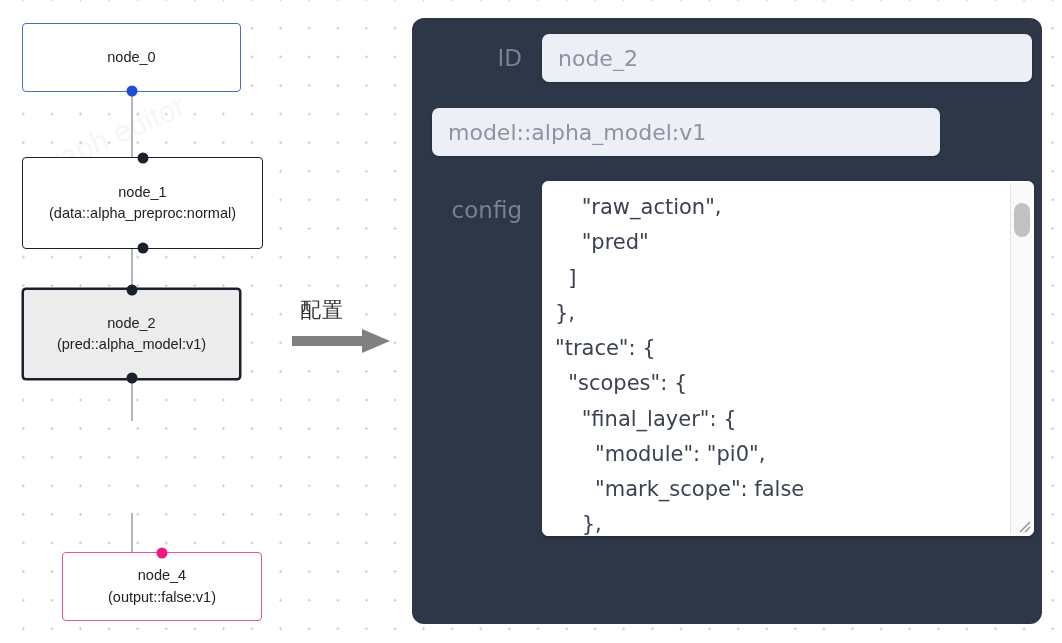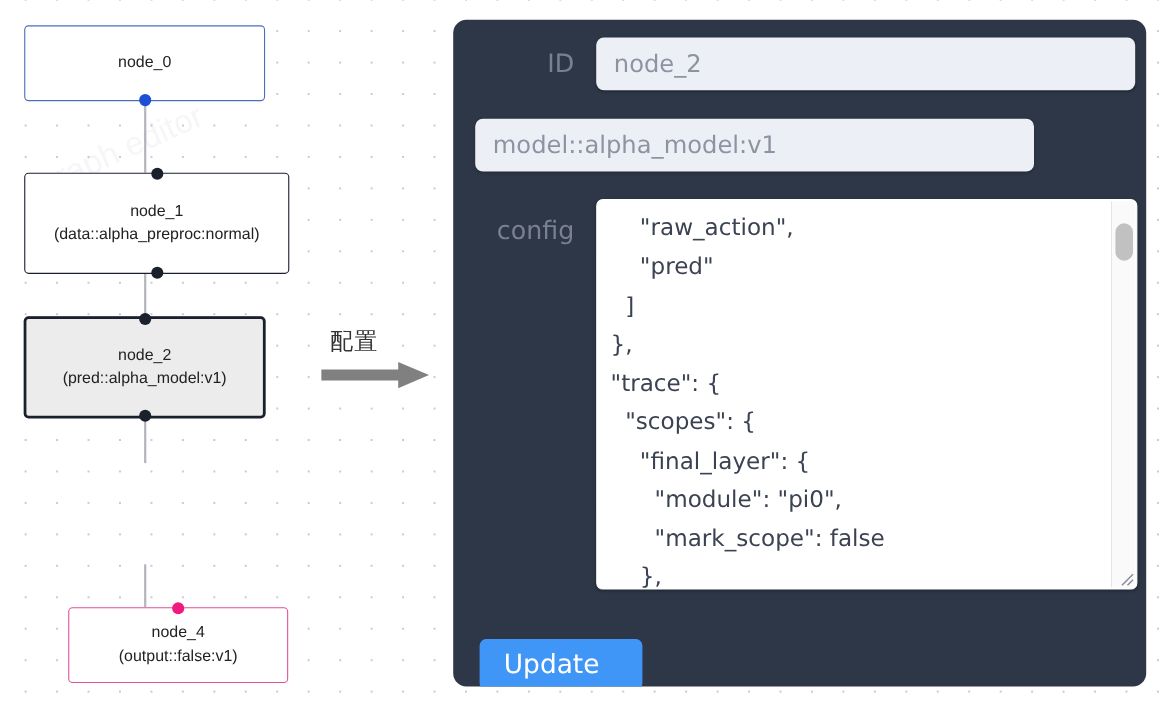--- a/index.html
+++ b/index.html
@@ -292,16 +292,15 @@
     "action_model": {</textarea>
         <div id="config-scrollbar">
           <div id="config-scroll-thumb"></div>
         </div>
         <svg id="config-resize-grip" viewBox="0 0 16 16">
           <path d="M15 5 L5 15 M15 10 L10 15" stroke="#888f9c" stroke-width="1.4" fill="none"></path>
         </svg>
       </div>
     </div>
 
-    <button id="update-button">Update</button>
   </div>
 
 </div>
 
 </body></html>

